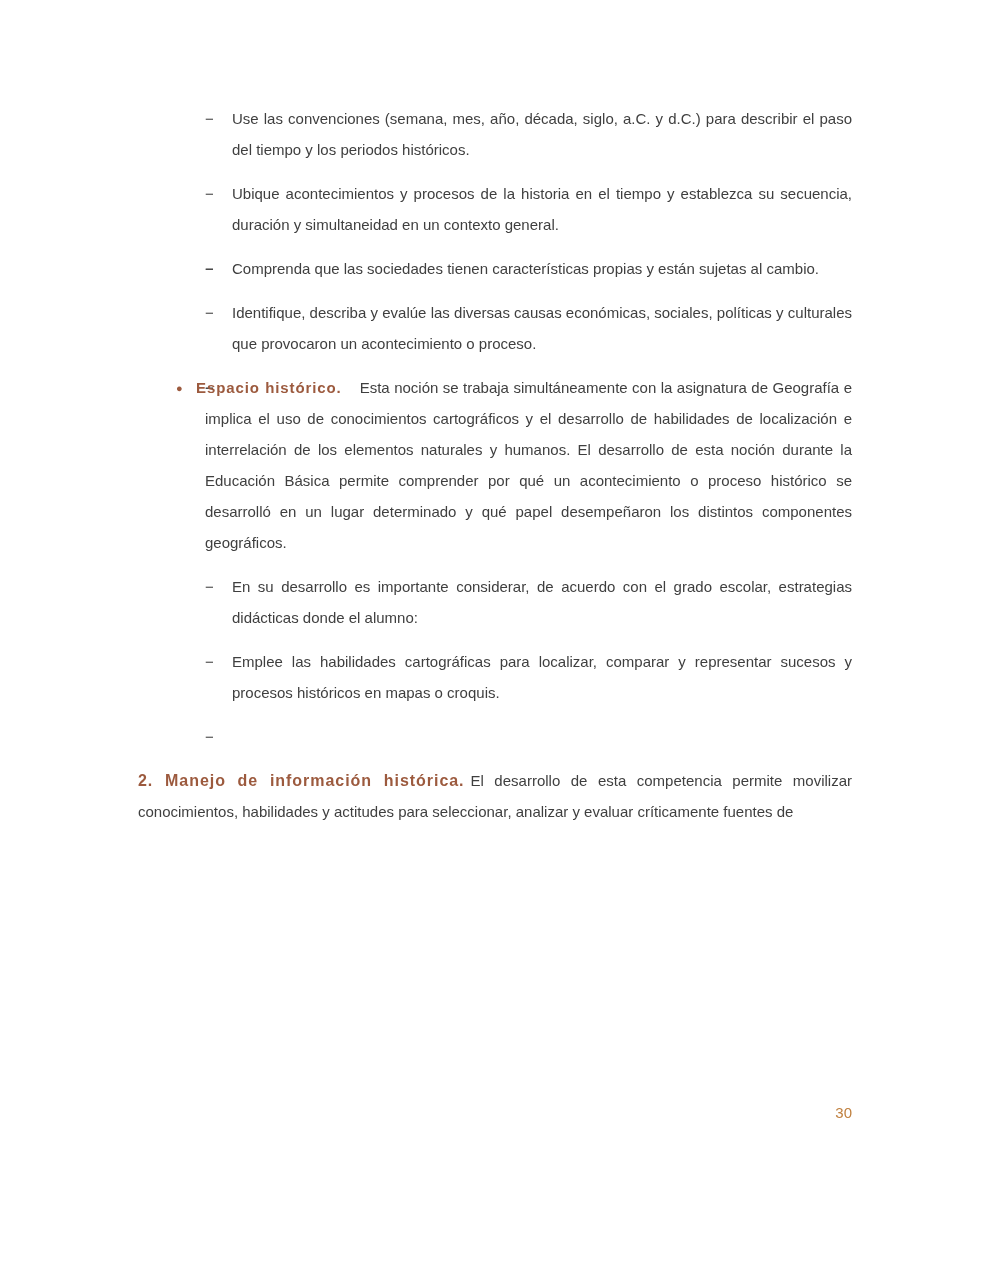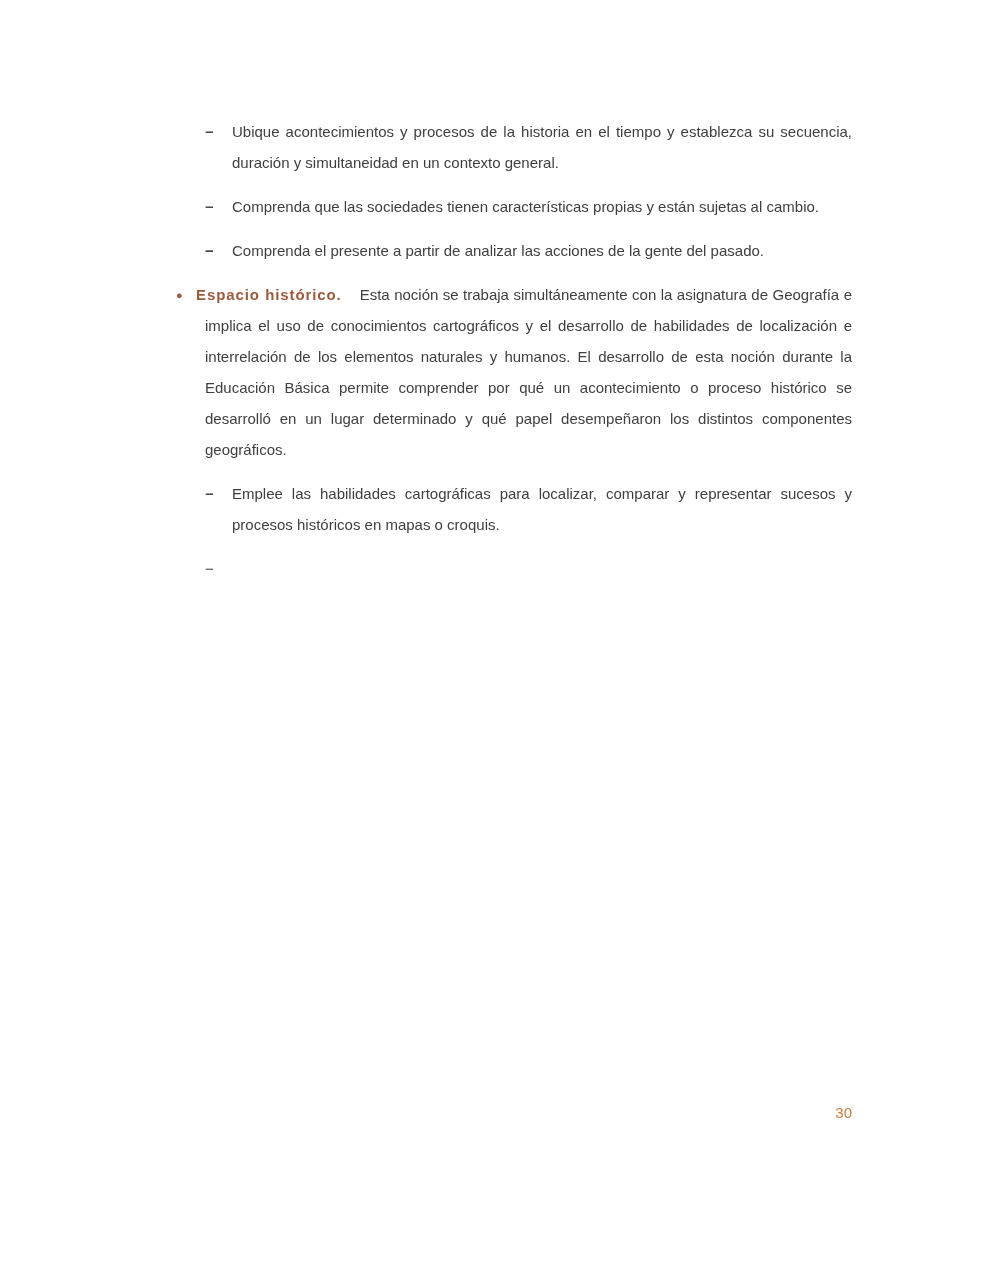--- a/index.html
+++ b/index.html
@@ -93,59 +93,64 @@
 </style>
 </head>
 <body>
 
 <div class="page">
   <div class="content">
 
     <ul class="dash-list">
       <li>
         <span class="marker">−</span>
+        <span class="li-text">Use las convenciones (semana, mes, año, década, siglo, a.C. y d.C.) para describir el paso del tiempo y los periodos históricos.</span>
       </li>
       <li>
         <span class="marker">−</span>
         <span class="li-text">Ubique acontecimientos y procesos de la historia en el tiempo y establezca su secuencia, duración y simultaneidad en un contexto general.</span>
       </li>
       <li>
         <span class="marker">−</span>
       </li>
       <li>
         <span class="marker">−</span>
         <span class="li-text">Comprenda que las sociedades tienen características propias y están sujetas al cambio.</span>
       </li>
       <li>
         <span class="marker">−</span>
+        <span class="li-text">Identifique, describa y evalúe las diversas causas económicas, sociales, políticas y culturales que provocaron un acontecimiento o proceso.</span>
       </li>
       <li>
         <span class="marker">−</span>
       </li>
       <li>
         <span class="marker">−</span>
-        <span class="li-text">Comprenda el presente a partir de analizar las acciones de la gente del pasado.</span>
       </li>
     </ul>
 
     <div class="bullet-item">
       <span class="bullet-marker">●</span>
       <span class="bullet-label">Espacio histórico.</span><span>Esta noción se trabaja simultáneamente con la asignatura de Geografía e implica el uso de conocimientos cartográficos y el desarrollo de habilidades de localización e interrelación de los elementos naturales y humanos. El desarrollo de esta noción durante la Educación Básica permite comprender por qué un acontecimiento o proceso histórico se desarrolló en un lugar determinado y qué papel desempeñaron los distintos componentes geográficos.</span>
     </div>
 
     <ul class="dash-list">
       <li>
         <span class="marker">−</span>
+        <span class="li-text">En su desarrollo es importante considerar, de acuerdo con el grado escolar, estrategias didácticas donde el alumno:</span>
       </li>
       <li>
         <span class="marker">−</span>
         <span class="li-text">Emplee las habilidades cartográficas para localizar, comparar y representar sucesos y procesos históricos en mapas o croquis.</span>
       </li>
       <li>
         <span class="marker">−</span>
       </li>
     </ul>
 
+    <p class="section-para">
+      <span class="section-title">2. Manejo de información histórica.</span><span>El desarrollo de esta competencia permite movilizar conocimientos, habilidades y actitudes para seleccionar, analizar y evaluar críticamente fuentes de</span>
+    </p>
 
   </div>
 
   <div class="page-number">30</div>
 </div>
 
 </body></html>

